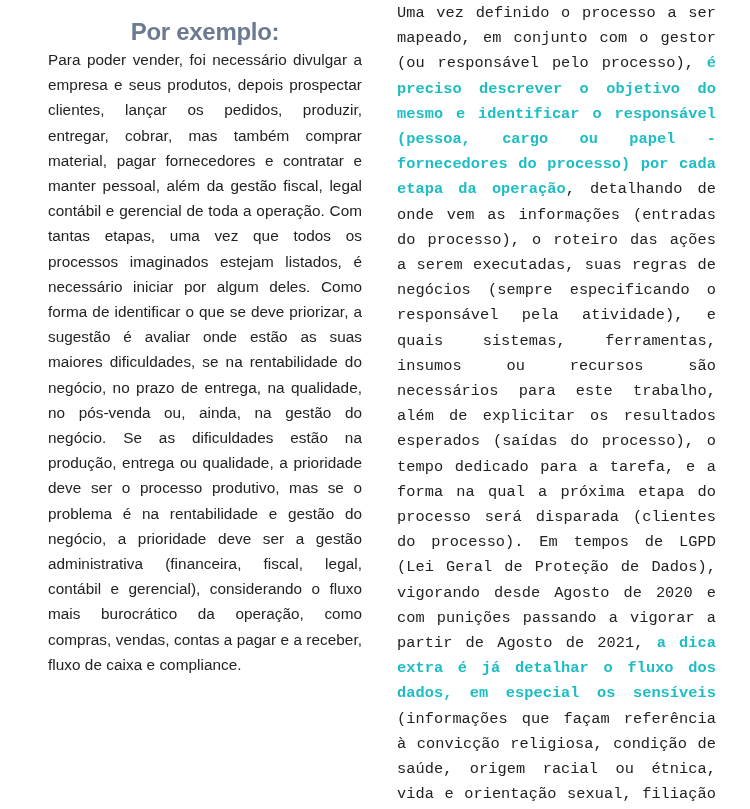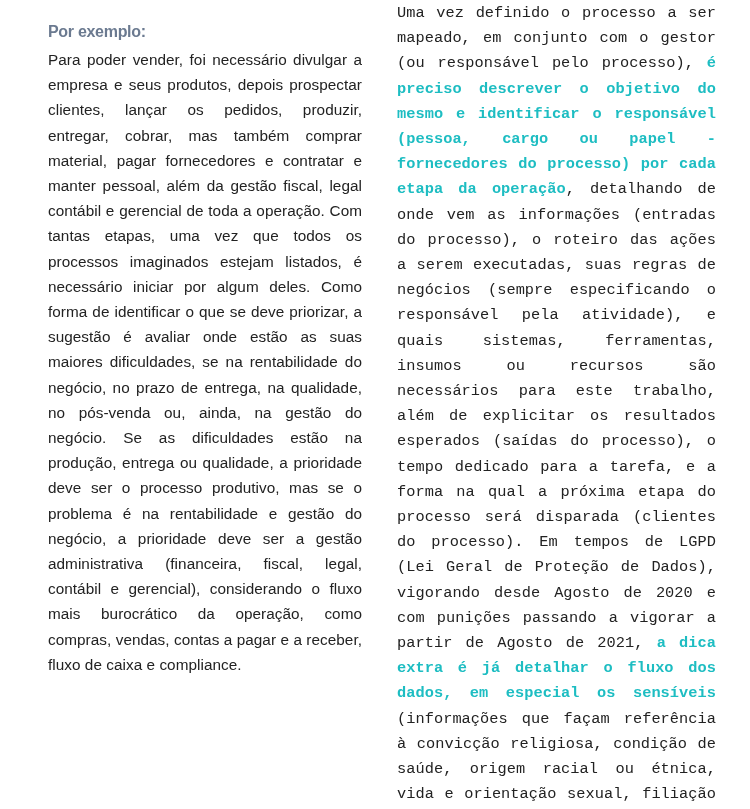--- a/index.html
+++ b/index.html
@@ -33,26 +33,26 @@
     font-family: Liberation Mono, monospace;
   }
   .col p {
     margin: 0;
   }
   .hl {
     color: #1dbdc2;
     font-weight: bold;
   }
   .section-heading {
-    font-size: 16px;
+    font-size: 24px;
     font-weight: bold;
     color: #6b7a90;
     margin: 18px 0 2px 0;
     line-height: 26px;
-    text-align: left;
+    text-align: center;
     letter-spacing: -0.3px;
   }
 </style>
 </head>
 <body>
 
 <div class="col col-left">
   <h2 class="section-heading">Por exemplo:</h2>
   <p>Para poder vender, foi necessário divulgar a empresa e seus produtos, depois prospectar clientes, lançar os pedidos, produzir, entregar, cobrar, mas também comprar material, pagar fornecedores e contratar e manter pessoal, além da gestão fiscal, legal contábil e gerencial de toda a operação. Com tantas etapas, uma vez que todos os processos imaginados estejam listados, é necessário iniciar por algum deles. Como forma de identificar o que se deve priorizar, a sugestão é avaliar onde estão as suas maiores dificuldades, se na rentabilidade do negócio, no prazo de entrega, na qualidade, no pós-venda ou, ainda, na gestão do negócio. Se as dificuldades estão na produção, entrega ou qualidade, a prioridade deve ser o processo produtivo, mas se o problema é na rentabilidade e gestão do negócio, a prioridade deve ser a gestão administrativa (financeira, fiscal, legal, contábil e gerencial), considerando o fluxo mais burocrático da operação, como compras, vendas, contas a pagar e a receber, fluxo de caixa e compliance.</p>
 </div>

